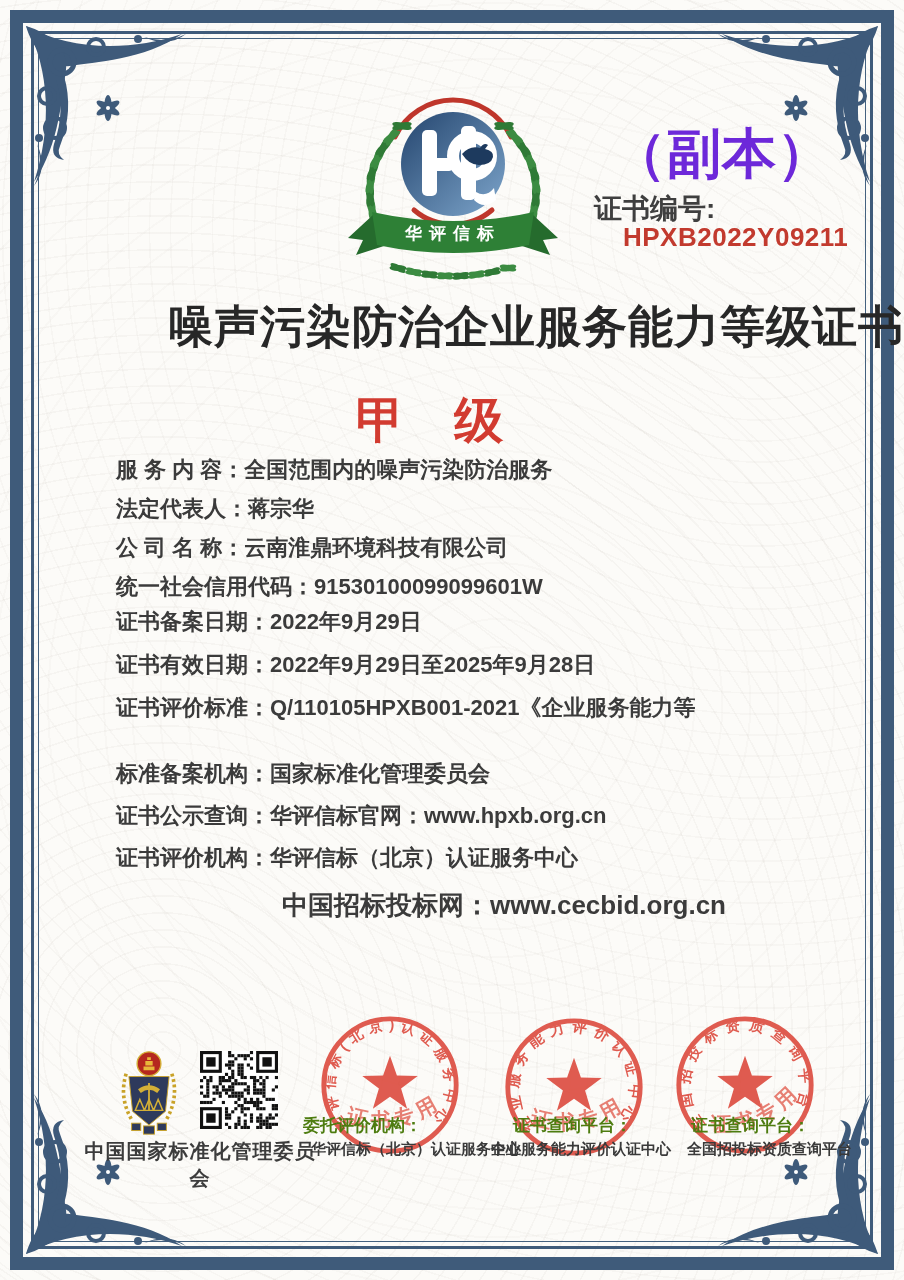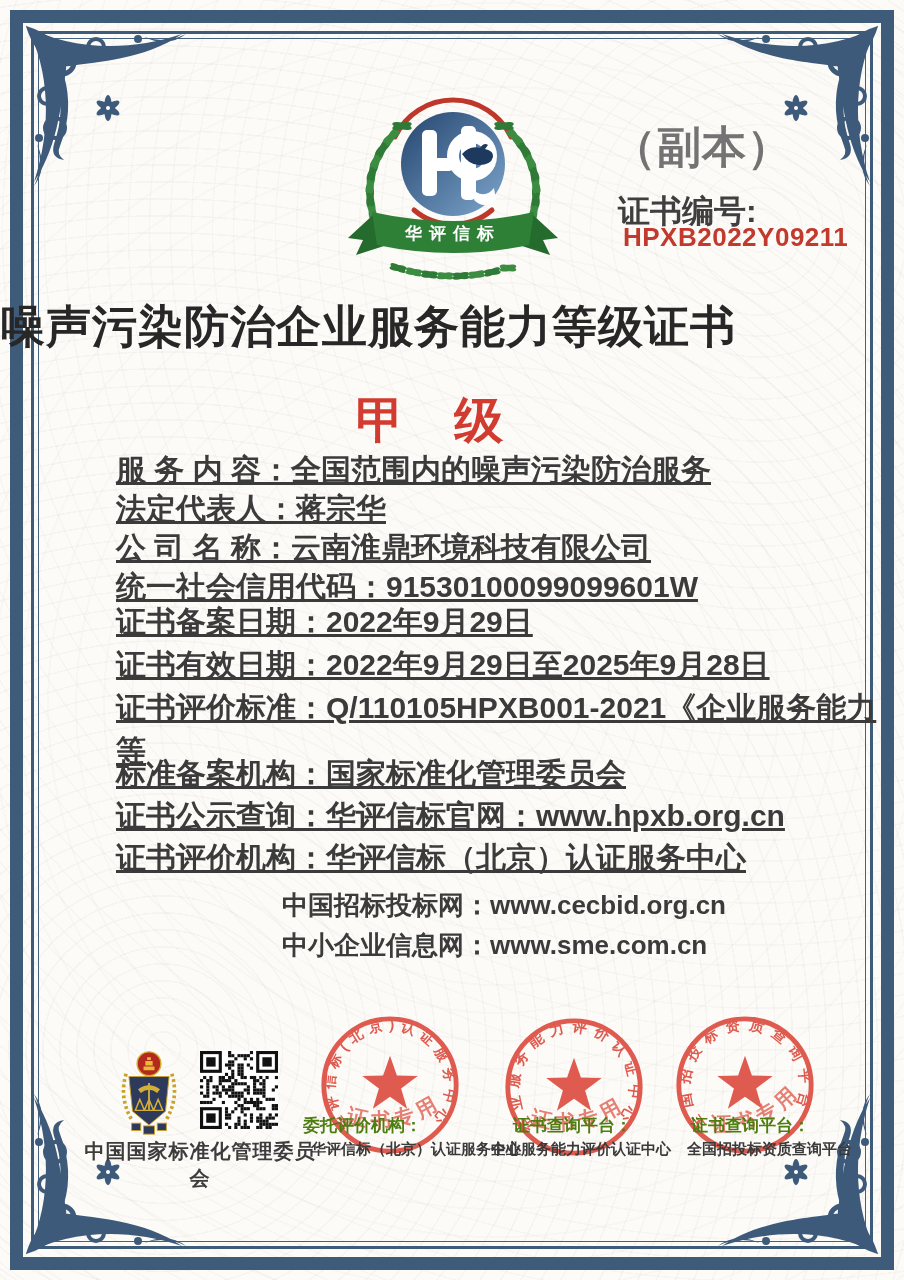--- a/index.html
+++ b/index.html
@@ -23,28 +23,28 @@
   .frame-b{position:absolute;inset:38px;border:1px solid #44617f;z-index:1;}
   .corner{position:absolute;width:170px;height:170px;z-index:2;}
   .corner.tl{top:24px;left:24px;}
   .corner.tr{top:24px;right:24px;transform:scaleX(-1);}
   .corner.bl{bottom:24px;left:24px;transform:scaleY(-1);}
   .corner.br{bottom:24px;right:24px;transform:scale(-1,-1);}
 
   .abs{position:absolute;z-index:3;}
   .txt{color:#3b3b3b;font-weight:700;}
 
-  .copy-tag{left:612px;top:118px;font-size:44px;color:#737373;font-weight:800;letter-spacing:1px;}
-  .certno-label{left:618px;top:190px;font-size:32px;color:#3f3f3f;font-weight:800;}
+  .copy-tag{left:612px;top:118px;font-size:54px;color:#6d28d9;font-weight:800;letter-spacing:1px;}
+  .certno-label{left:594px;top:190px;font-size:28px;color:#3f3f3f;font-weight:800;}
   .certno{left:623px;top:222px;font-size:26px;color:#c23a2e;font-weight:800;letter-spacing:.5px;}
 
-  .main-title{left:0;top:297px;width:904px;text-align:left;font-size:45px;color:#272727;font-weight:800;letter-spacing:1px;}
+  .main-title{left:0;top:297px;width:904px;text-align:right;font-size:45px;color:#272727;font-weight:800;letter-spacing:1px;}
   .grade{left:0;top:388px;width:859px;text-align:center;font-size:49px;color:#d23b30;font-weight:800;letter-spacing:18px;text-indent:18px;}
 
-  .block{left:116px;font-size:30px;line-height:39px;text-decoration:underline;}
+  .block{left:116px;font-size:22px;line-height:39px;}
   .b1{top:450px;}
   .b2{top:600px;line-height:43px;}
   .b3{top:753px;line-height:42px;}
   .indent{padding-left:166px;}
   .b3i{top:885px;left:282px;font-size:26px;line-height:40px;}
 
   .emblem{left:117px;top:1050px;}
   .qr{left:200px;top:1051px;}
   .authority{left:84px;top:1138px;width:232px;text-align:center;font-size:20px;letter-spacing:1px;color:#3c3c3c;font-weight:700;}
 
@@ -203,21 +203,20 @@
   </div>
 
   <div class="abs block b3 txt">
     <div>标准备案机构：国家标准化管理委员会</div>
     <div>证书公示查询：华评信标官网：www.hpxb.org.cn</div>
     <div>证书评价机构：华评信标（北京）认证服务中心</div>
   </div>
 
   <div class="abs b3i txt">
     <div>中国招标投标网：www.cecbid.org.cn</div>
-    <div>中小企业信息网：www.sme.com.cn</div>
   </div>
 
   <svg class="abs emblem" width="64" height="86" viewBox="0 0 70 94">
     <path d="M10,26 Q2,52 16,76" fill="none" stroke="#c9a227" stroke-width="4" stroke-dasharray="3 3"></path>
     <path d="M60,26 Q68,52 54,76" fill="none" stroke="#c9a227" stroke-width="4" stroke-dasharray="3 3"></path>
     <circle cx="35" cy="15" r="13" fill="#b5281e" stroke="#d4af37" stroke-width="1.5"></circle>
     <path d="M29,18 h12 v4 h-12 Z M31,12 h8 v5 h-8 Z M33,8 h4 v3 h-4 Z" fill="#e8b83a"></path>
     <path d="M13,29 L57,29 L53,67 L35,82 L17,67 Z" fill="#2e3a5c" stroke="#c9a227" stroke-width="1"></path>
     <path d="M34,36 h2 v30 h-2 Z" fill="#d4af37"></path>
     <path d="M23,43 Q35,34 47,43 L44,47 Q35,40 26,47 Z" fill="#d4af37"></path>

